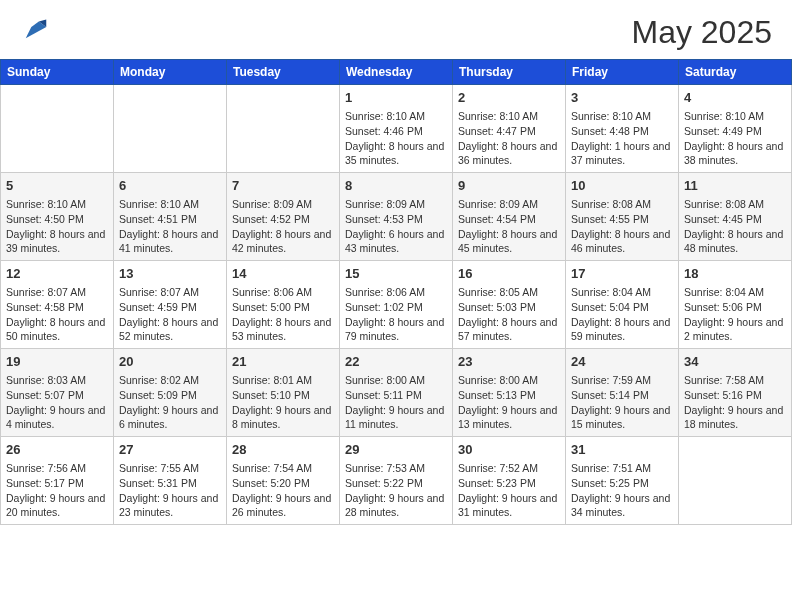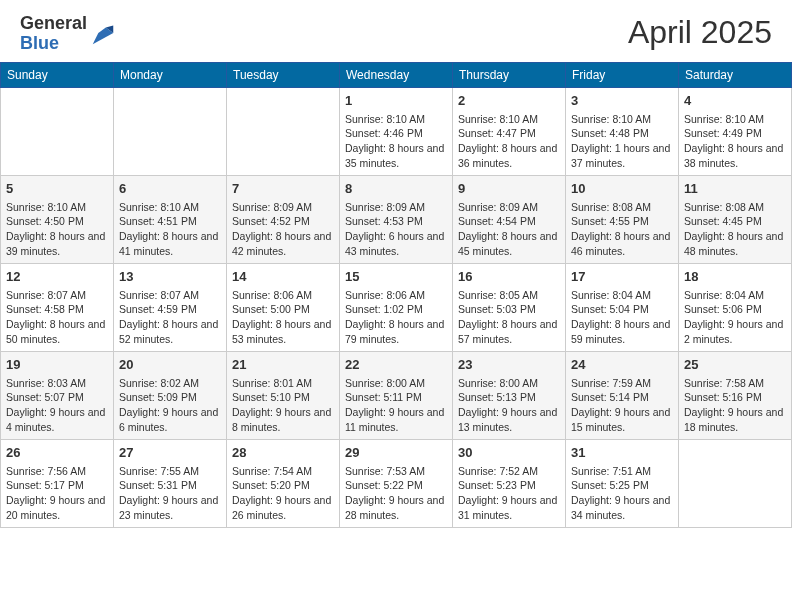--- a/index.html
+++ b/index.html
@@ -54,26 +54,26 @@
     .location {
       font-size: 14px;
       color: #555;
     }
     .calendar {
       width: 100%;
       border-collapse: collapse;
       font-size: 10.5px;
     }
     .calendar thead th {
-      background: #0369a1;
+      background: #1d4ed8;
       color: #fff;
       padding: 5px 6px;
       text-align: left;
       font-size: 12px;
-      font-weight: normal;
+      font-weight: bold;
       border: 1px solid #2357a0;
     }
     .calendar tbody td {
       border: 1px solid #ccc;
       vertical-align: top;
       padding: 4px 5px;
       width: 113px;
       min-height: 80px;
       height: 88px;
       background: #fff;
@@ -95,33 +95,29 @@
     }
   </style>
 </head>
 <body>
 
 <div class="page">
   <div class="header">
     <div class="logo">
       <div>
         <div style="display:flex;align-items:center;">
-          <div class="logo-text">
-            <span class="logo-general">General</span><br>
-            <span class="logo-blue">Blue</span>
-          </div>
           <svg class="logo-icon" viewBox="0 0 30 30" xmlns="http://www.w3.org/2000/svg">
             <polygon points="4,26 26,14 18,8 10,14" fill="#2e6db4"></polygon>
             <polygon points="18,8 26,14 26,6" fill="#1a4a8a"></polygon>
           </svg>
         </div>
       </div>
     </div>
     <div class="title-section">
-      <div class="month-title">April 2025</div>
+      <div class="month-title">May 2025</div>
     </div>
   </div>
 
   <table class="calendar">
     <thead>
       <tr>
       <th>Sunday</th>
           <th>Monday</th>
           <th>Tuesday</th>
           <th>Wednesday</th>
@@ -158,21 +154,21 @@
           <td><span class="day-number">17</span><span>Sunrise: 8:04 AM</span><br><span>Sunset: 5:04 PM</span><br><span>Daylight: 8 hours and 59 minutes.</span></td>
           <td><span class="day-number">18</span><span>Sunrise: 8:04 AM</span><br><span>Sunset: 5:06 PM</span><br><span>Daylight: 9 hours and 2 minutes.</span></td>
         </tr>
         <tr>
           <td><span class="day-number">19</span><span>Sunrise: 8:03 AM</span><br><span>Sunset: 5:07 PM</span><br><span>Daylight: 9 hours and 4 minutes.</span></td>
           <td><span class="day-number">20</span><span>Sunrise: 8:02 AM</span><br><span>Sunset: 5:09 PM</span><br><span>Daylight: 9 hours and 6 minutes.</span></td>
           <td><span class="day-number">21</span><span>Sunrise: 8:01 AM</span><br><span>Sunset: 5:10 PM</span><br><span>Daylight: 9 hours and 8 minutes.</span></td>
           <td><span class="day-number">22</span><span>Sunrise: 8:00 AM</span><br><span>Sunset: 5:11 PM</span><br><span>Daylight: 9 hours and 11 minutes.</span></td>
           <td><span class="day-number">23</span><span>Sunrise: 8:00 AM</span><br><span>Sunset: 5:13 PM</span><br><span>Daylight: 9 hours and 13 minutes.</span></td>
           <td><span class="day-number">24</span><span>Sunrise: 7:59 AM</span><br><span>Sunset: 5:14 PM</span><br><span>Daylight: 9 hours and 15 minutes.</span></td>
-          <td><span class="day-number">25</span><span>Sunrise: 7:58 AM</span><br><span>Sunset: 5:16 PM</span><br><span>Daylight: 9 hours and 18 minutes.</span></td>
+          <td><span class="day-number">34</span><span>Sunrise: 7:58 AM</span><br><span>Sunset: 5:16 PM</span><br><span>Daylight: 9 hours and 18 minutes.</span></td>
         </tr>
         <tr>
           <td><span class="day-number">26</span><span>Sunrise: 7:56 AM</span><br><span>Sunset: 5:17 PM</span><br><span>Daylight: 9 hours and 20 minutes.</span></td>
           <td><span class="day-number">27</span><span>Sunrise: 7:55 AM</span><br><span>Sunset: 5:31 PM</span><br><span>Daylight: 9 hours and 23 minutes.</span></td>
           <td><span class="day-number">28</span><span>Sunrise: 7:54 AM</span><br><span>Sunset: 5:20 PM</span><br><span>Daylight: 9 hours and 26 minutes.</span></td>
           <td><span class="day-number">29</span><span>Sunrise: 7:53 AM</span><br><span>Sunset: 5:22 PM</span><br><span>Daylight: 9 hours and 28 minutes.</span></td>
           <td><span class="day-number">30</span><span>Sunrise: 7:52 AM</span><br><span>Sunset: 5:23 PM</span><br><span>Daylight: 9 hours and 31 minutes.</span></td>
           <td><span class="day-number">31</span><span>Sunrise: 7:51 AM</span><br><span>Sunset: 5:25 PM</span><br><span>Daylight: 9 hours and 34 minutes.</span></td>
           <td class="empty-cell"></td>
         </tr>

